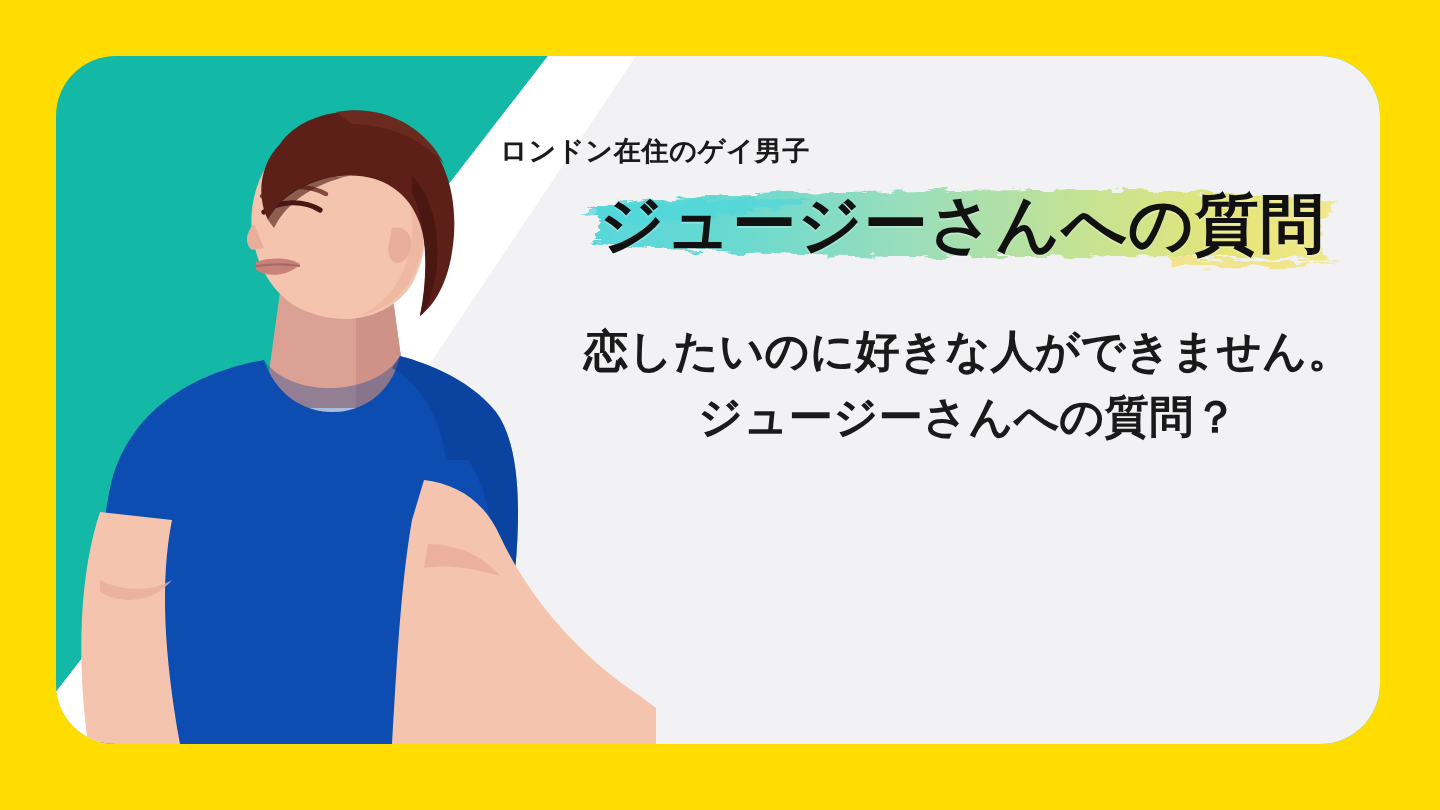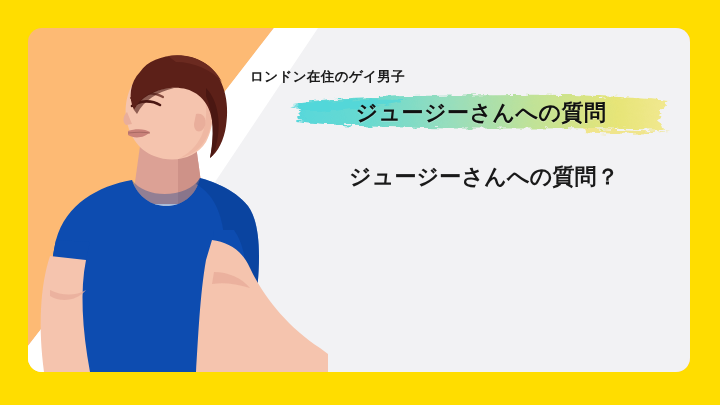--- a/index.html
+++ b/index.html
@@ -37,38 +37,38 @@
     line-height:1;
   }
   .titlewrap{
     position:absolute;left:258px;top:62px;
     width:390px;height:46px;
   }
   .brush{position:absolute;left:0;top:0;width:100%;height:100%;}
   .title{
     position:absolute;left:0;top:0;width:100%;height:46px;
     display:flex;align-items:center;justify-content:center;
-    font-size:22px;font-weight:bold;color:#111111;
+    font-size:32px;font-weight:bold;color:#111111;
     letter-spacing:0.5px;white-space:nowrap;
     text-shadow:0 1px 0 rgba(255,255,255,.25);
   }
   .body{
     position:absolute;left:250px;top:132px;width:412px;
     text-align:center;color:#1A1A1A;
     font-size:22px;font-weight:bold;line-height:1.52;
     letter-spacing:0.2px;
   }
   .body .ln{display:block;white-space:nowrap;}
 </style>
 </head>
 <body>
 
 <div id="stage" style="--frame: #FFDD00;">
 
-  <div id="card" style="background: #fdba74;">
+  <div id="card" style="background: #14b8a6; border-radius: 30px;">
 
     <svg class="wedge" viewBox="0 0 662 344" preserveAspectRatio="none">
       <polygon points="246,0 662,0 662,344 0,344 0,318" fill="#F2F2F4"></polygon>
       <polygon points="246,0 290,0 60,344 0,344 0,318" fill="#FFFFFF"></polygon>
     </svg>
 
     <svg class="figure" viewBox="0 0 300 344" preserveAspectRatio="xMinYMax meet">
 
       <path d="M112 118 L168 118 L176 176 L104 176 Z" fill="#DCA195"></path>
       <path d="M150 120 L168 118 L176 176 L150 176 Z" fill="#CE9288"></path>
@@ -172,17 +172,18 @@
                    C 86 37, 42 35, 10 31
                    C 16 24, 14 18, 8 13 Z" fill="url(#bg1)" opacity="0.95"></path>
           <path d="M4 16 C 40 10, 90 9, 120 10 C 96 16, 62 20, 30 22 Z" fill="#4FD5DA" opacity="0.7"></path>
           <path d="M300 38 C 330 40, 360 42, 384 41 C 356 45, 322 44, 298 42 Z" fill="#EFE06A" opacity="0.75"></path>
         </g>
       </svg>
       <div class="title">ジュージーさんへの質問</div>
     </div>
 
     <div class="body">
+      <span class="ln">恋したいのに好きな人ができません。</span>
       <span class="ln">ジュージーさんへの質問？</span>
     </div>
 
   </div>
 </div>
 
 </body></html>

